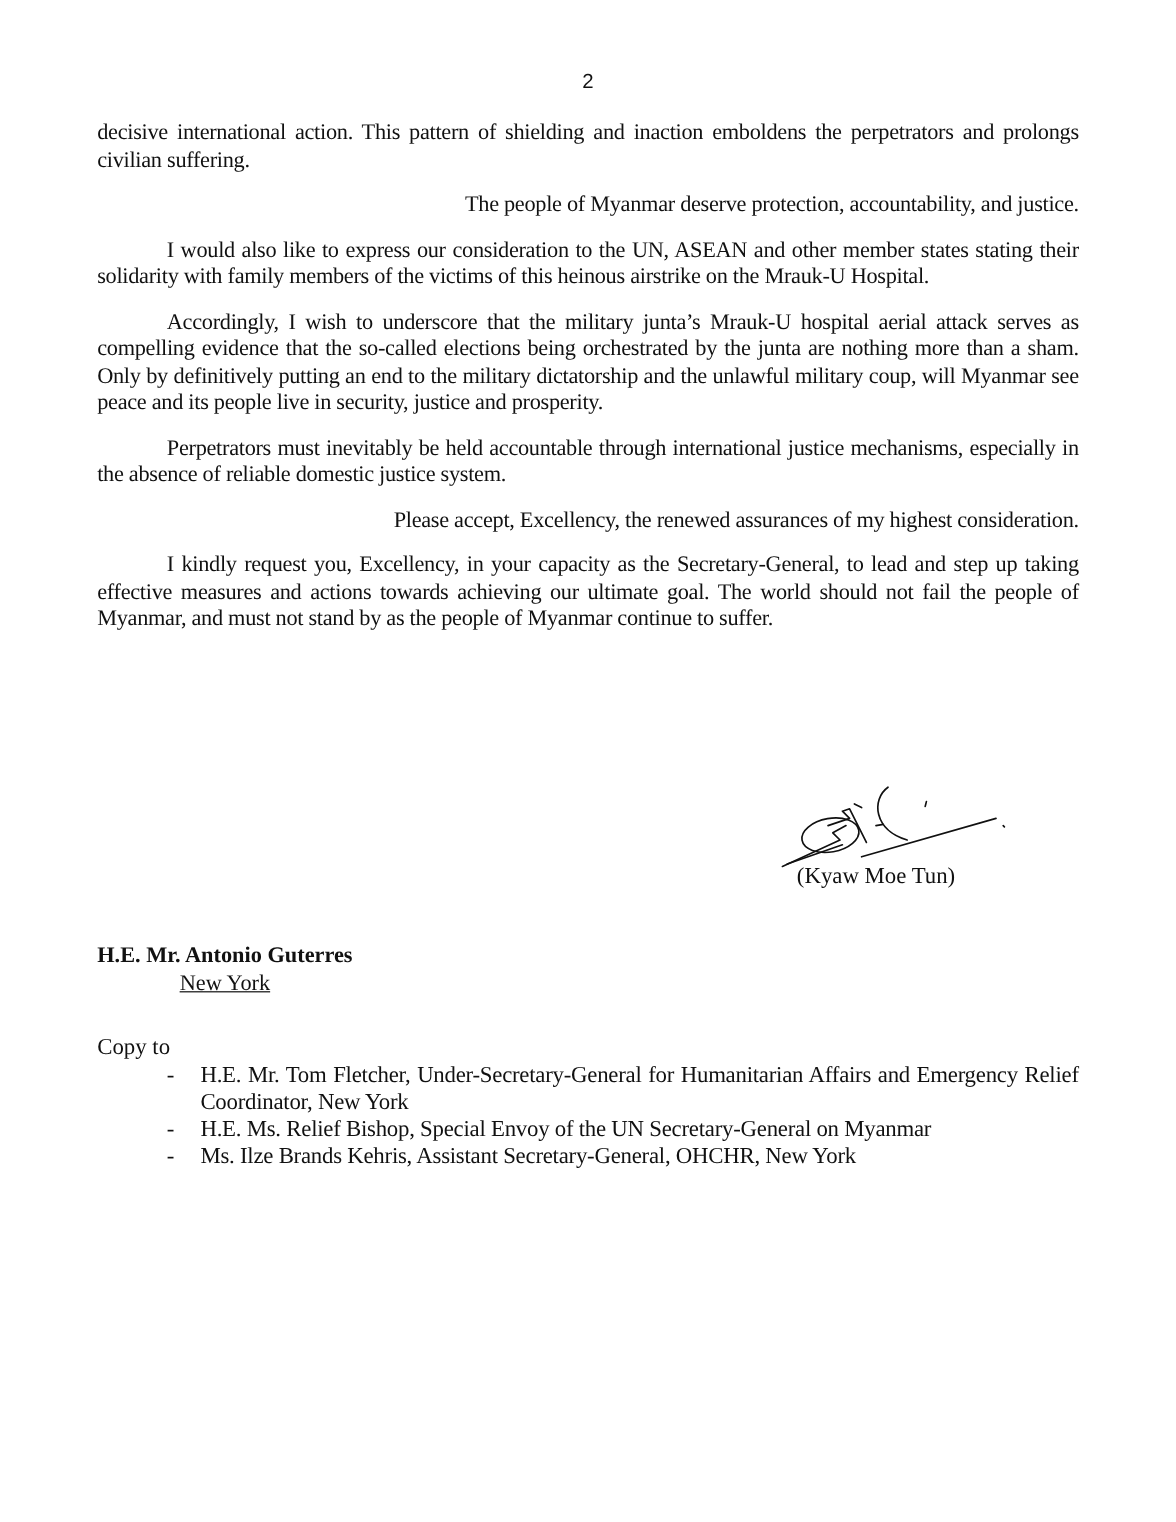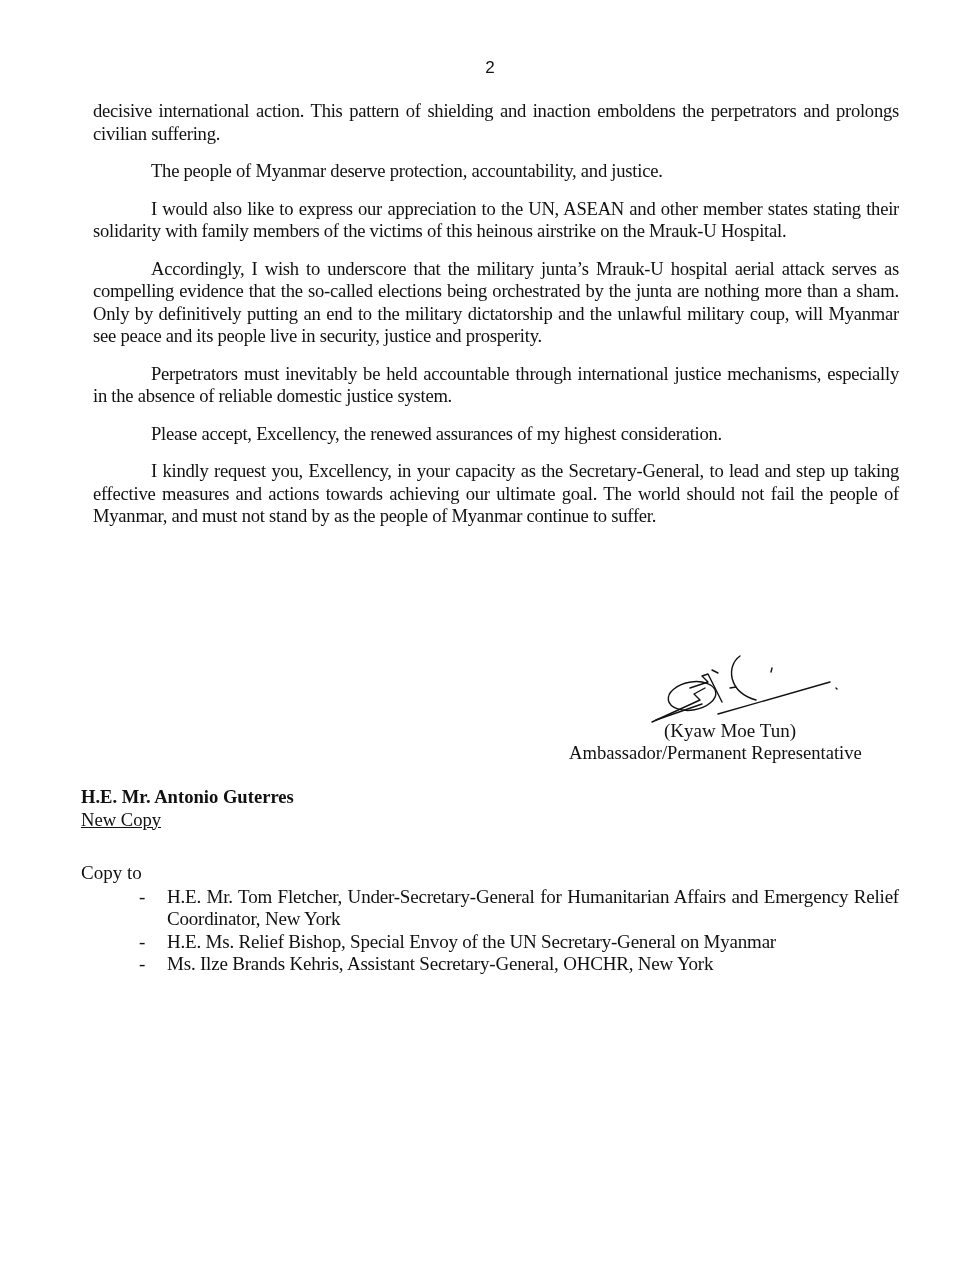--- a/index.html
+++ b/index.html
@@ -9,57 +9,57 @@
     color: #111111;
   }
   .page-number {
     position: absolute; top: 58px; left: 0; width: 980px; text-align: center;
     font-family: "Liberation Sans", "DejaVu Sans", sans-serif; font-size: 17px;
   }
   .body-text {
     position: absolute; left: 81px; width: 818px; top: 100px;
     font-size: 18.6px; line-height: 22.5px; letter-spacing: -0.25px;
   }
-  .para { margin: 0 0 15px 12px; text-align: justify; }
+  .para { margin: 0 0 15px 0; text-align: justify; }
   .para.indent { text-indent: 58px; }
-  .para.single { text-align: left; }
+  .para.single { text-align: right; }
   .signature-block {
     position: absolute; left: 560px; top: 648px; width: 340px; height: 120px;
   }
   .signature-svg { position: absolute; left: 90px; top: 0; width: 200px; height: 80px; }
   .sig-name {
     position: absolute; top: 72px; left: 90px; width: 160px; text-align: center;
     font-size: 19px; line-height: 22.5px;
   }
   .sig-title {
     position: absolute; top: 94px; left: 9px; width: 320px;
     font-size: 18.6px; line-height: 22.5px; white-space: nowrap;
   }
   .addressee {
-    position: absolute; left: 81px; top: 786px; font-size: 18.6px; line-height: 22.5px;
+    position: absolute; left: 81px; top: 786px; font-size: 18.6px; line-height: 22.5px; text-align: center;
   }
   .addressee .name { font-weight: bold; }
   .addressee .city { text-decoration: underline; }
   .copy-to {
     position: absolute; left: 81px; top: 862px; width: 818px;
     font-size: 19px; line-height: 22.5px;
   }
   .copy-list { margin: 1px 0 0 0; padding: 0; list-style: none; }
   .copy-item { position: relative; padding-left: 86px; text-align: justify; letter-spacing: -0.2px; }
   .copy-item .dash { position: absolute; left: 58px; top: 0; }
 </style>
 </head>
 <body>
 
 <div class="page-number">2</div>
 
 <div class="body-text">
   <p class="para">decisive international action. This pattern of shielding and inaction emboldens the perpetrators and prolongs civilian suffering.</p>
   <p class="para indent single">The people of Myanmar deserve protection, accountability, and justice.</p>
-  <p class="para indent">I would also like to express our appreciation to the UN, ASEAN and other member states stating their solidarity with family members of the victims of this heinous airstrike on the Mrauk-U Hospital.</p>
+  <p class="para indent">I would also like to express our consideration to the UN, ASEAN and other member states stating their solidarity with family members of the victims of this heinous airstrike on the Mrauk-U Hospital.</p>
   <p class="para indent">Accordingly, I wish to underscore that the military junta’s Mrauk-U hospital aerial attack serves as compelling evidence that the so-called elections being orchestrated by the junta are nothing more than a sham. Only by definitively putting an end to the military dictatorship and the unlawful military coup, will Myanmar see peace and its people live in security, justice and prosperity.</p>
   <p class="para indent">Perpetrators must inevitably be held accountable through international justice mechanisms, especially in the absence of reliable domestic justice system.</p>
   <p class="para indent single">Please accept, Excellency, the renewed assurances of my highest consideration.</p>
   <p class="para indent">I kindly request you, Excellency, in your capacity as the Secretary-General, to lead and step up taking effective measures and actions towards achieving our ultimate goal. The world should not fail the people of Myanmar, and must not stand by as the people of Myanmar continue to suffer.</p>
 </div>
 
 <div class="signature-block">
   <svg class="signature-svg" viewBox="0 0 200 80">
     <g fill="none" stroke="#111" stroke-width="1.4" stroke-linecap="round" stroke-linejoin="round">
       <ellipse cx="42" cy="48" rx="24" ry="14" transform="rotate(-10 42 48)"></ellipse>
@@ -68,26 +68,25 @@
       <path d="M40 40 L58 34 L52 28 L58 26 L72 54"></path>
       <path d="M90 8 C76 18 78 44 106 52"></path>
       <path d="M68 66 L180 34"></path>
       <path d="M62 22 L68 25"></path>
       <path d="M80 40 L86 39"></path>
       <path d="M122 20 L121 24"></path>
       <path d="M186 40 L187 41"></path>
     </g>
   </svg>
   <div class="sig-name">(Kyaw Moe Tun)</div>
-  <div class="sig-title">Ambassador/Permanent Representative</div>
 </div>
 
 <div class="addressee">
   <div class="name">H.E. Mr. Antonio Guterres</div>
-  <div class="city">New Copy</div>
+  <div class="city">New York</div>
 </div>
 
 <div class="copy-to">
   <div>Copy to</div>
   <ul class="copy-list">
     <li class="copy-item">
       <span class="dash">-</span>
       <span>H.E. Mr. Tom Fletcher, Under-Secretary-General for Humanitarian Affairs and Emergency Relief Coordinator, New York</span>
     </li>
     <li class="copy-item">

